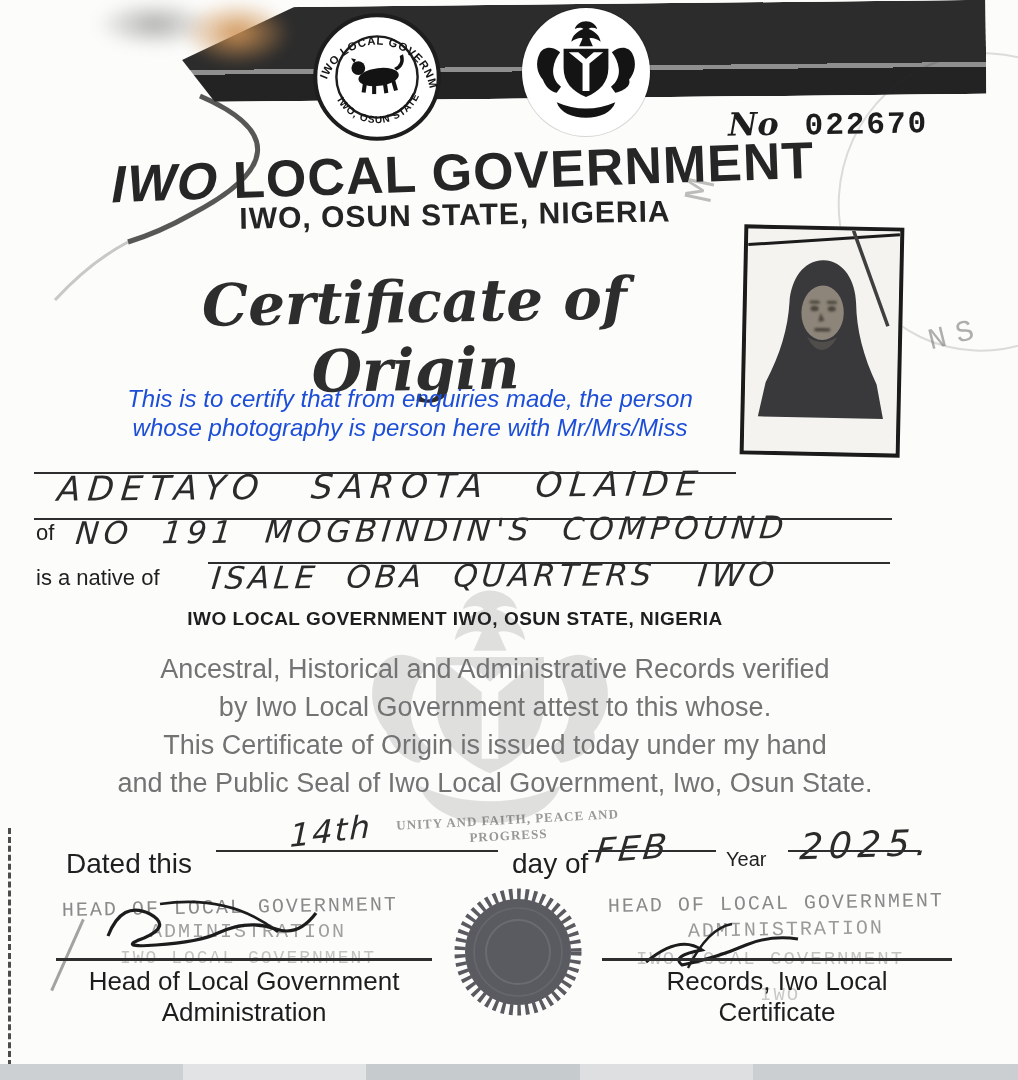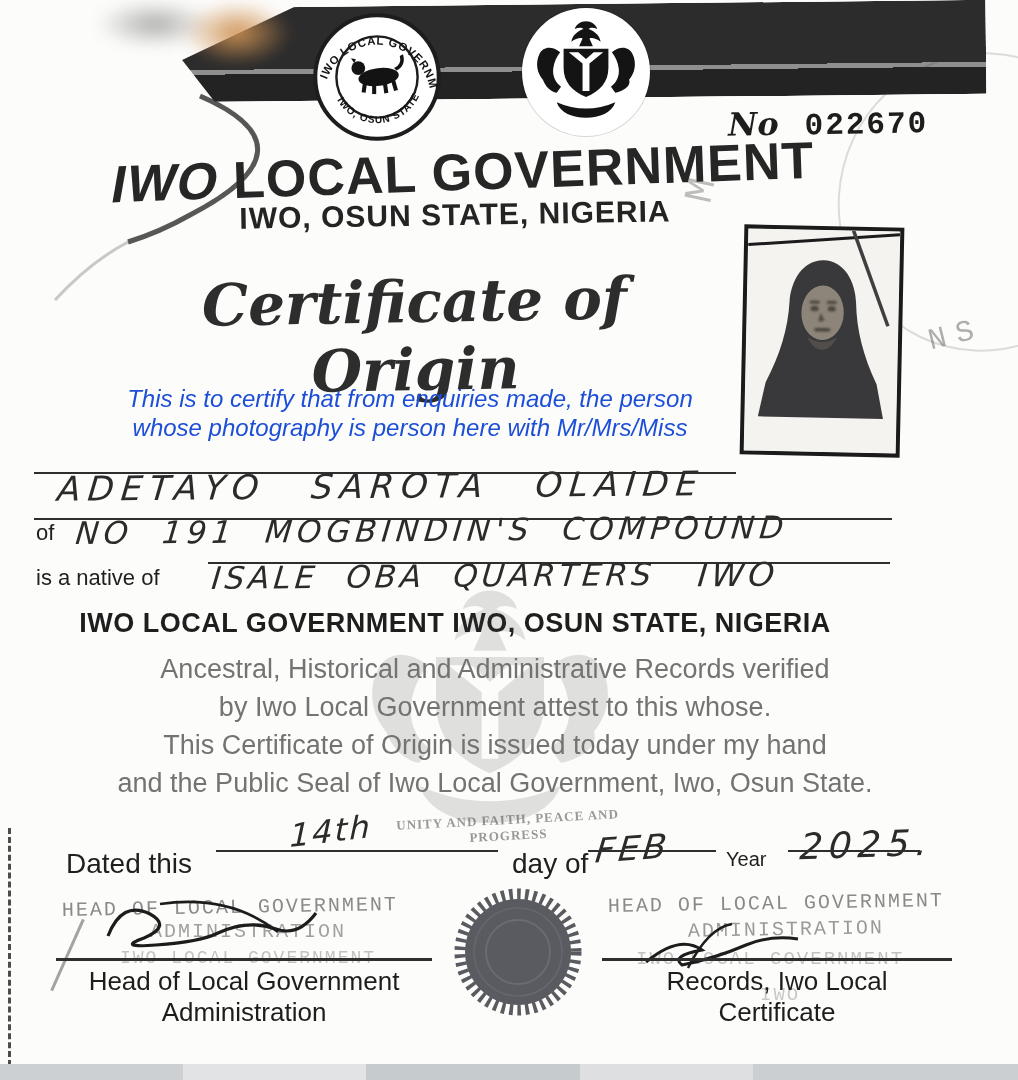--- a/index.html
+++ b/index.html
@@ -70,21 +70,21 @@
   .of-label     { left:36px;  top:520px; }
   .addr-hand    { position:absolute; left:76px;  top:512px; font-size:31px; letter-spacing:5px; word-spacing:14px; }
   .rule-2       { left:34px;  top:518px; width:858px; }
   .native-label { left:36px;  top:565px; }
   .native-hand  { position:absolute; left:212px; top:558px; font-size:31px; letter-spacing:4px; word-spacing:14px; }
   .town-hand    { position:absolute; left:698px; top:555px; font-size:33px; letter-spacing:4px; }
   .rule-3       { left:208px; top:562px; width:682px; }
 
   
   .bold-heading { position:absolute; left:0; top:608px; width:910px; text-align:center;
-    font-size:27px; font-weight:bold; color:#1e1e1e; letter-spacing:.5px; }
+    font-size:19px; font-weight:bold; color:#1e1e1e; letter-spacing:.5px; }
   .body-text { position:absolute; left:30px; top:650px; width:930px; text-align:center;
     font-size:27px; color:#737373; line-height:38px; }
 
   
   .watermark { position:absolute; left:350px; top:578px; width:280px; height:270px; opacity:.15; color:#444; }
   .watermark svg { width:100%; height:100%; }
   .wm-banner { position:absolute; left:368px; top:812px; width:280px; text-align:center;
     font-family:"Liberation Serif",serif; font-weight:bold; font-size:13px; letter-spacing:1px;
     color:rgba(70,70,70,.55); transform:rotate(-3deg); }
 

